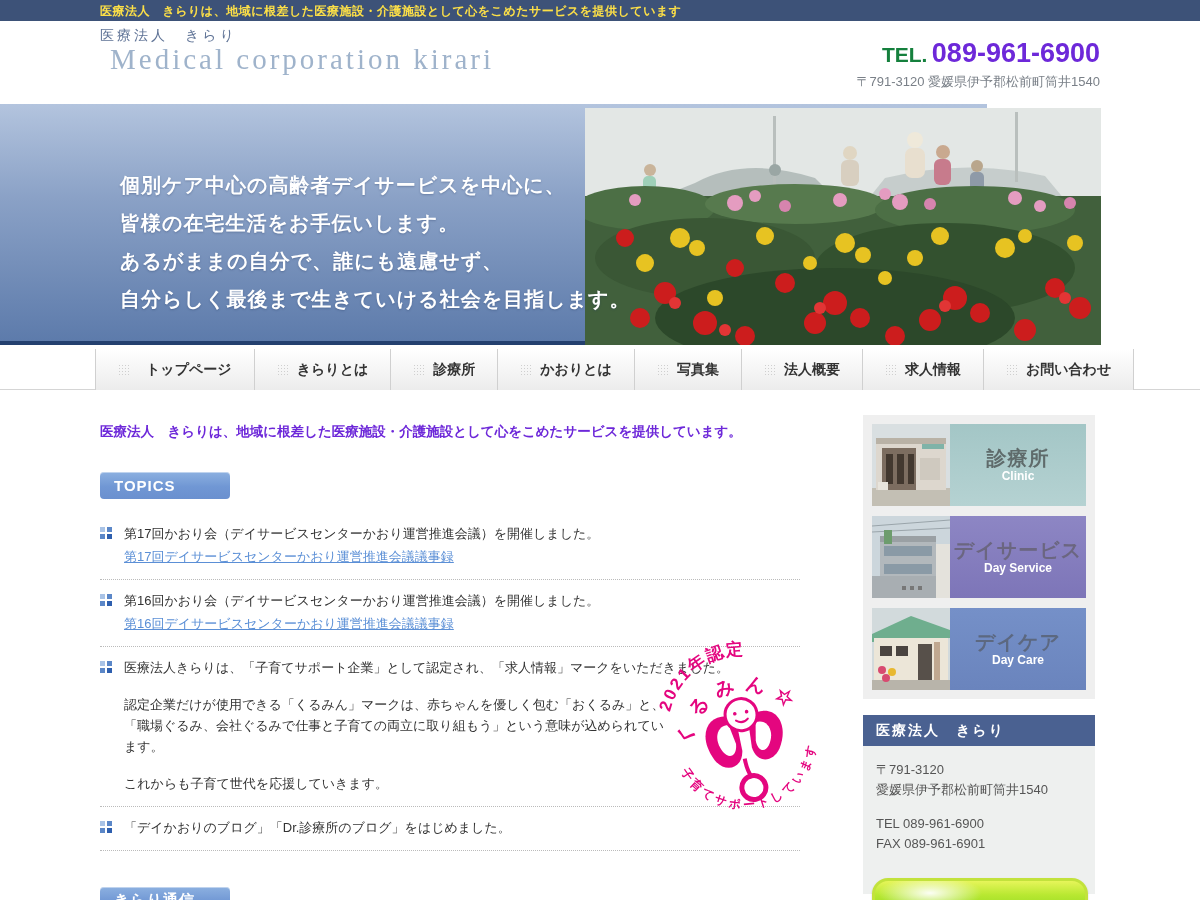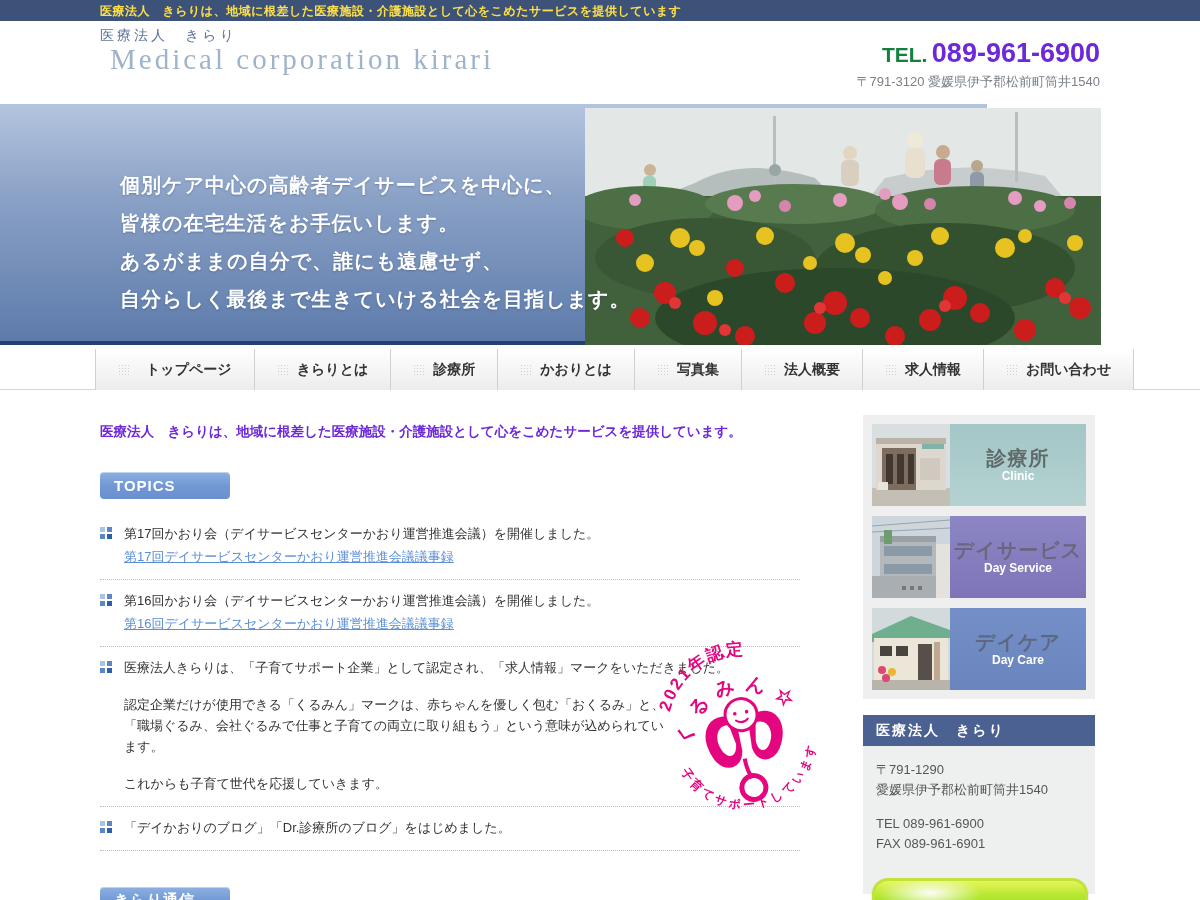--- a/index.html
+++ b/index.html
@@ -420,21 +420,21 @@
           <div class="fac-label">
             <div class="fac-jp">デイケア</div>
             <div class="fac-en">Day Care</div>
           </div>
         </div>
       </div>
 
       <div class="contact-box">
         <div class="contact-head">医療法人　きらり</div>
         <div class="contact-body">
-          <div>〒791-1290</div>
+          <div>〒791-3120</div>
           <div>愛媛県伊予郡松前町筒井1540</div>
           <div class="contact-tels">
             <div>TEL 089-961-6900</div>
             <div>FAX 089-961-6901</div>
           </div>
         </div>
       </div>
     </div>
 
     <div class="green-btn"></div>

